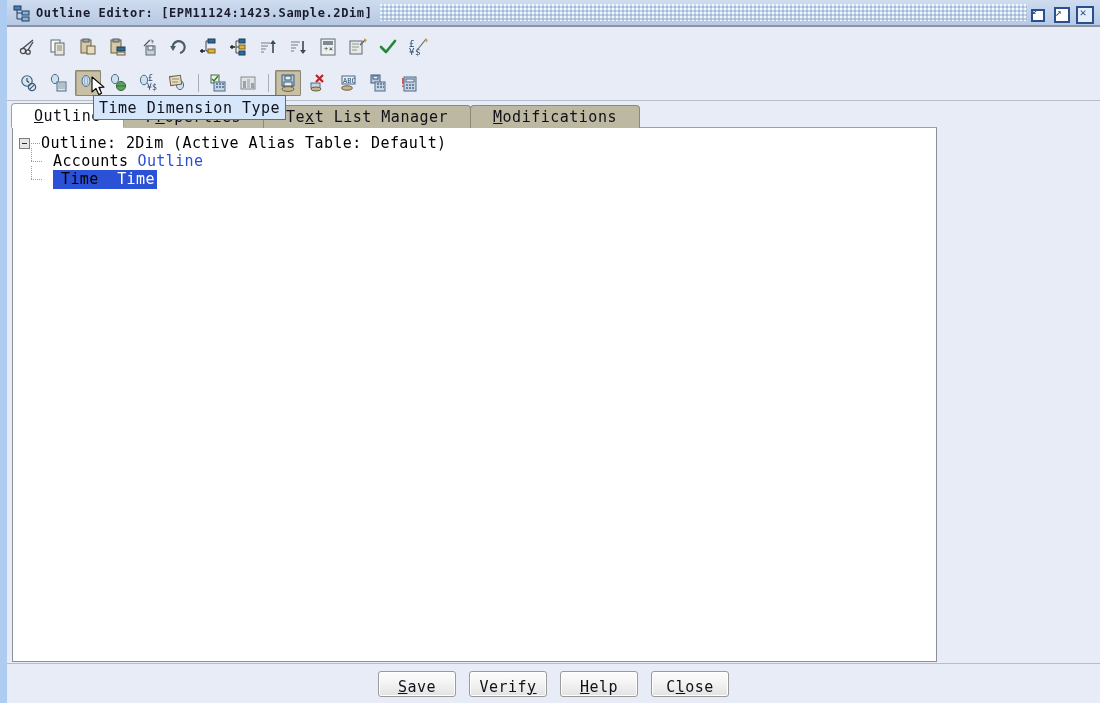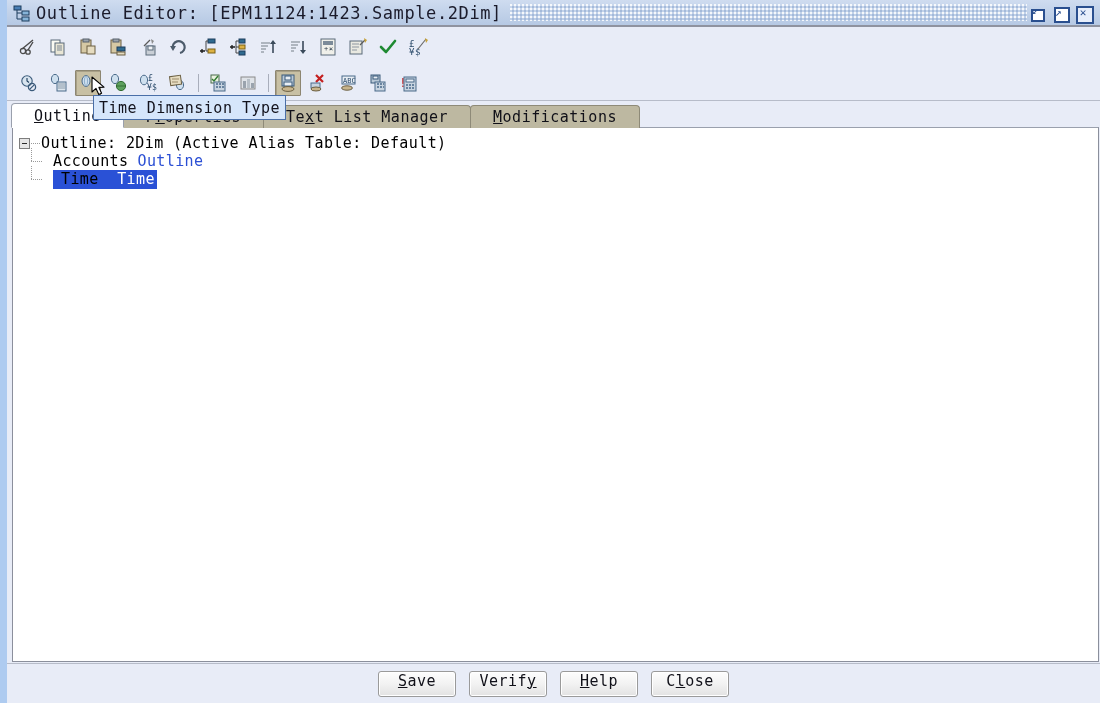--- a/index.html
+++ b/index.html
@@ -24,23 +24,24 @@
     width: 1093px; height: 27px;
     background: linear-gradient(to bottom, #cfdcf0 0%, #c3d3ea 45%, #b6c9e4 100%);
     border-bottom: 2px solid #8f93a0;
     display: flex; align-items: center;
   }
   .title-icon {
     width: 20px; height: 20px; margin-left: 5px; margin-right: 4px;
     position: relative; flex: none;
   }
   .title-text {
-    font-size: 17px; color: #1b1b2b; letter-spacing: 0.6px;
+    font-size: 12px; color: #1b1b2b; letter-spacing: 0.6px;
     white-space: nowrap;
     font-family: "DejaVu Sans Mono", monospace;
+    font-weight: bold;
   }
   .title-fill { flex: 1; height: 100%; position: relative; }
   .title-fill::after {
     content: ""; position: absolute; left: 8px; right: 2px; top: 4px; bottom: 4px;
     background-image:
       radial-gradient(circle at 1px 1px, #ffffff 0.9px, transparent 1.1px),
       radial-gradient(circle at 1px 1px, #9fb6d8 0.9px, transparent 1.1px);
     background-size: 4px 4px, 4px 4px;
     background-position: 0 0, 2px 2px;
     opacity: 0.85;
@@ -147,21 +148,21 @@
     border: 1px solid #9aa0ad;
     border-bottom: 1px solid #ffffff;
     height: 25px;
     z-index: 5;
   }
   .tab u { text-decoration: underline; }
 
   
   .content {
     position: absolute; left: 5px; top: 127px;
-    width: 1087px; height: 535px;
+    width: 925px; height: 535px;
     background: #ffffff;
     border: 1px solid #8b8f9c;
     border-top: 1px solid #9aa0ad;
     overflow: hidden;
   }
 
   .tree { padding: 6px 0 0 6px; }
   .tree-row {
     display: flex; align-items: center;
     height: 18px;
@@ -216,21 +217,21 @@
     background: #e8ecf7;
     border-top: 1px solid #b7bcc9;
     display: flex; align-items: center; justify-content: center;
     gap: 13px;
   }
   .btn {
     min-width: 78px; height: 26px;
     background: linear-gradient(to bottom, #fdfdfd 0%, #f2f2f2 50%, #e2e2e2 100%);
     border: 1px solid #9a9a9a;
     border-radius: 3px;
-    display: flex; align-items: flex-start; justify-content: center;
+    display: flex; align-items: flex-end; justify-content: center;
     font-size: 15px; letter-spacing: 0.5px;
     font-family: "DejaVu Sans Mono", monospace;
     color: #101018;
     box-shadow: inset 0 0 0 1px #ffffff;
   }
   .btn u { text-decoration: underline; }
 </style>
 </head>
 <body>
 

